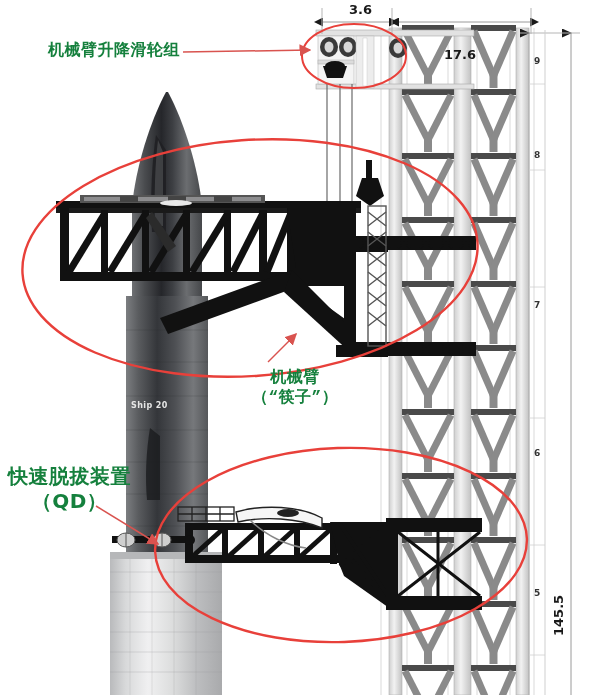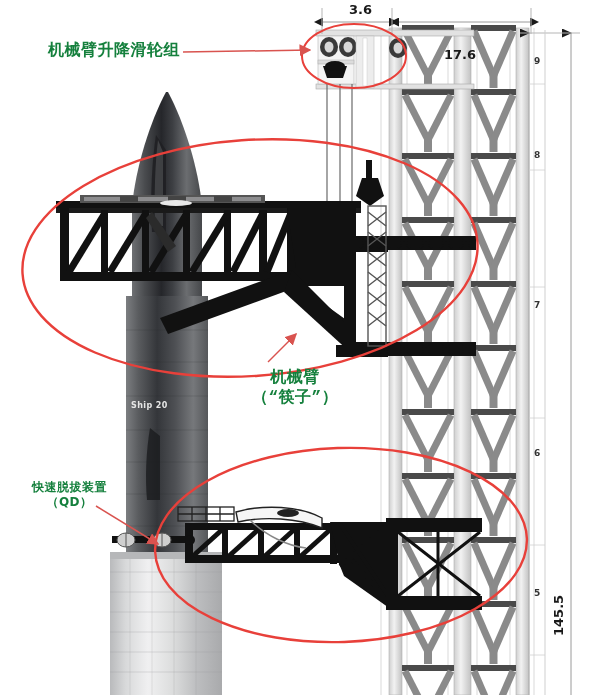--- a/index.html
+++ b/index.html
@@ -5,21 +5,21 @@
   html,body{margin:0;padding:0;background:#ffffff;}
   body{width:600px;height:695px;position:relative;overflow:hidden;
        font-family:"DejaVu Sans","Liberation Sans",sans-serif;}
   #stage{position:absolute;inset:0;width:600px;height:695px;background:#fff;}
   #stage > svg{position:absolute;left:0;top:0;}
   .anno{position:absolute;color:#15803d;font-weight:700;line-height:1.25;
         letter-spacing:.5px;white-space:pre;}
   .anno.c{text-align:center;}
   #lbl-pulley{left:48px;top:40px;font-size:16px;}
   #lbl-arm{left:252px;top:368px;font-size:16px;font-family:Liberation Mono, monospace;}
-  #lbl-qd{left:8px;top:480px;font-size:12px;margin-left:24px;}
+  #lbl-qd{left:8px;top:464px;font-size:20px;}
   .dim{position:absolute;color:#1a1a1a;font-weight:700;font-size:13px;}
   #dim-47{left:349px;top:2px;}
   #dim-176{left:444px;top:20px;margin-top:27px;}
   #dim-total{left:551px;top:636px;font-size:13px;transform:rotate(-90deg);
              transform-origin:left top;white-space:nowrap;}
   .lvl{position:absolute;color:#333;font-size:9px;font-weight:600;}
 </style>
 </head>
 <body>
 

